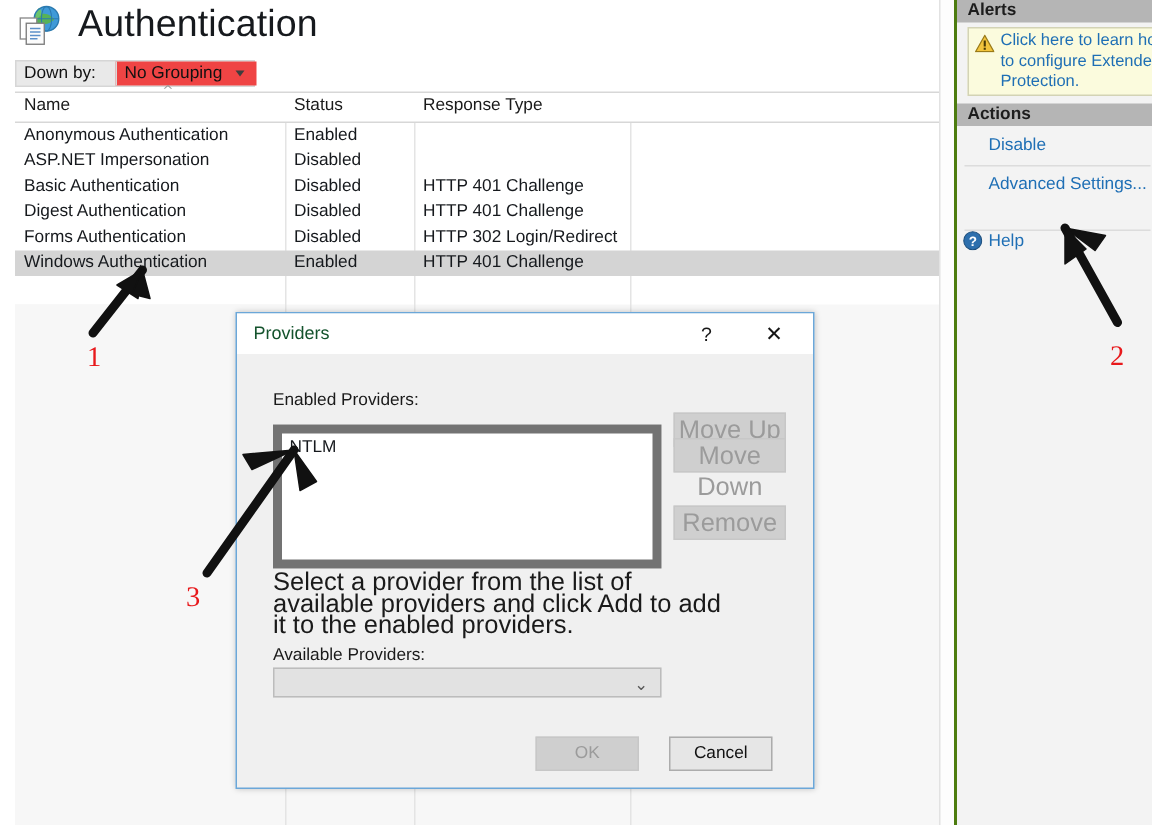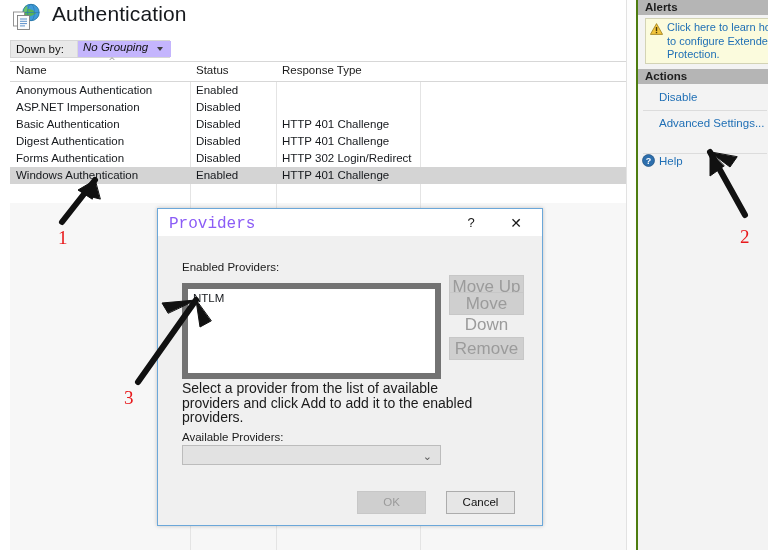--- a/index.html
+++ b/index.html
@@ -20,37 +20,37 @@
   
   #page-header{
     position:absolute;left:0;top:0;width:636px;height:34px;
     background:#ffffff;
   }
   #page-icon{
     position:absolute;left:12px;top:3px;width:30px;height:28px;
   }
   #page-title{
     position:absolute;left:52px;top:2px;
-    font-size:21px;font-weight:400;color:#16191d;
+    font-size:25px;font-weight:400;color:#16191d;
     letter-spacing:.1px;
   }
 
   
   #groupby-bar{
     position:absolute;left:10px;top:40px;width:160px;height:18px;
     background:#e9e9e9;border:1px solid #d6d6d6;box-sizing:border-box;
     display:flex;align-items:center;
   }
   #groupby-label{
     padding-left:5px;font-size:11.5px;color:#111;white-space:nowrap;
   }
   #groupby-select{
     position:absolute;left:66px;top:0px;width:94px;height:16px;
-    background:#c4b5fd;border-left:1px solid #dadada;
-    display:flex;box-sizing:border-box;font-style:italic;
+    background:#ef4444;border-left:1px solid #dadada;
+    display:flex;align-items:center;box-sizing:border-box;
   }
   #groupby-value{padding-left:5px;font-size:11.5px;color:#111;}
   #groupby-caret{
     position:absolute;right:8px;top:6px;width:0;height:0;
     border-left:3px solid transparent;border-right:3px solid transparent;
     border-top:4px solid #3d3d3d;
   }
 
   
   #grid{
@@ -143,21 +143,21 @@
   #dialog{
     position:absolute;left:157px;top:208px;width:386px;height:318px;
     background:#f0f0f0;border:1px solid #6ba7d9;box-sizing:border-box;
     box-shadow:0 0 4px rgba(0,0,0,.22);
   }
   #dlg-title-bar{
     position:absolute;left:0;top:0;width:384px;height:27px;
     background:#ffffff;
   }
   #dlg-title{
-    position:absolute;left:11px;top:6px;font-size:16px;color:#8b5cf6;font-family:Liberation Mono, monospace;
+    position:absolute;left:11px;top:6px;font-size:12px;color:#14532d;
   }
   #dlg-help-btn{
     position:absolute;right:57px;top:4px;width:28px;height:20px;
     text-align:center;line-height:20px;font-size:13px;color:#161616;
     cursor:pointer;
   }
   #dlg-close-btn{
     position:absolute;right:12px;top:4px;width:28px;height:20px;
     text-align:center;line-height:20px;font-size:14px;color:#161616;
     cursor:pointer;font-family:"DejaVu Sans",sans-serif;
@@ -180,21 +180,21 @@
     background:#cfcfcf;border:1px solid #c7c7c7;box-sizing:border-box;
     color:#9b9b9b;font-size:17px;text-align:center;line-height:21px;
     font-family:"Liberation Sans",sans-serif;
   }
   #btn-moveup{top:66px;}
   #btn-movedown{top:83px;}
   #btn-remove{top:128px;}
 
   #hint-text{
     position:absolute;left:24px;top:172px;width:310px;
-    font-size:14px;color:#1a1a1a;line-height:14.5px;
+    font-size:17px;color:#1a1a1a;line-height:14.5px;
   }
   #combobox{
     position:absolute;left:24px;top:236px;width:259px;height:20px;
     background:#e2e2e2;border:1px solid #bcbcbc;box-sizing:border-box;
   }
   #combo-caret{
     position:absolute;right:8px;top:4px;font-size:11px;color:#5a5a5a;
     font-family:"DejaVu Sans",sans-serif;
   }
   #btn-add{

